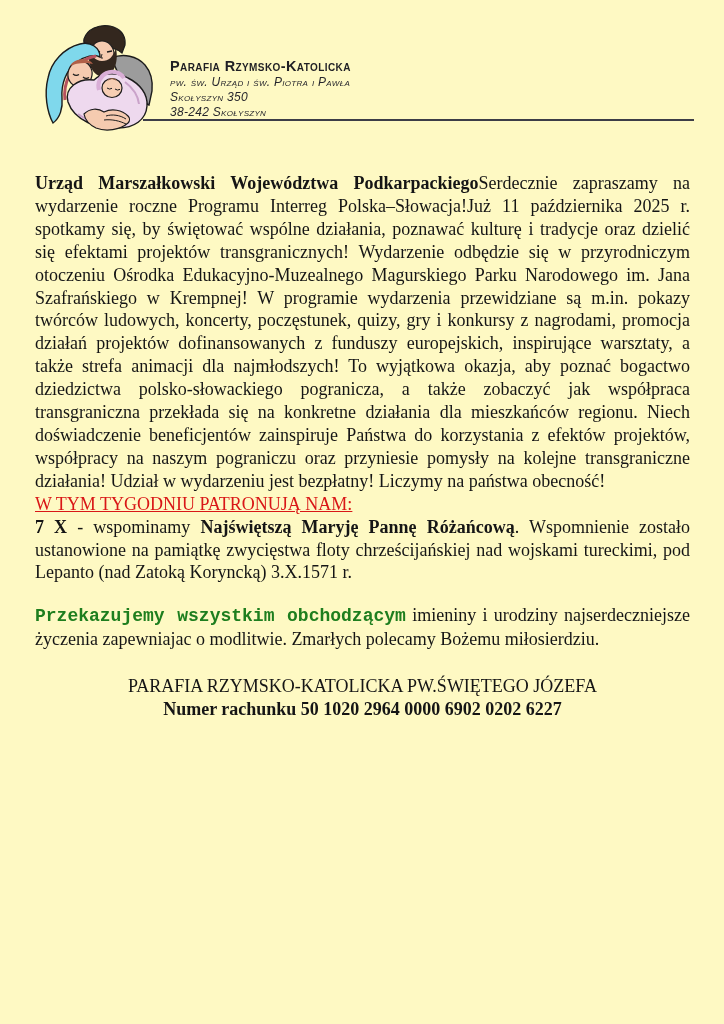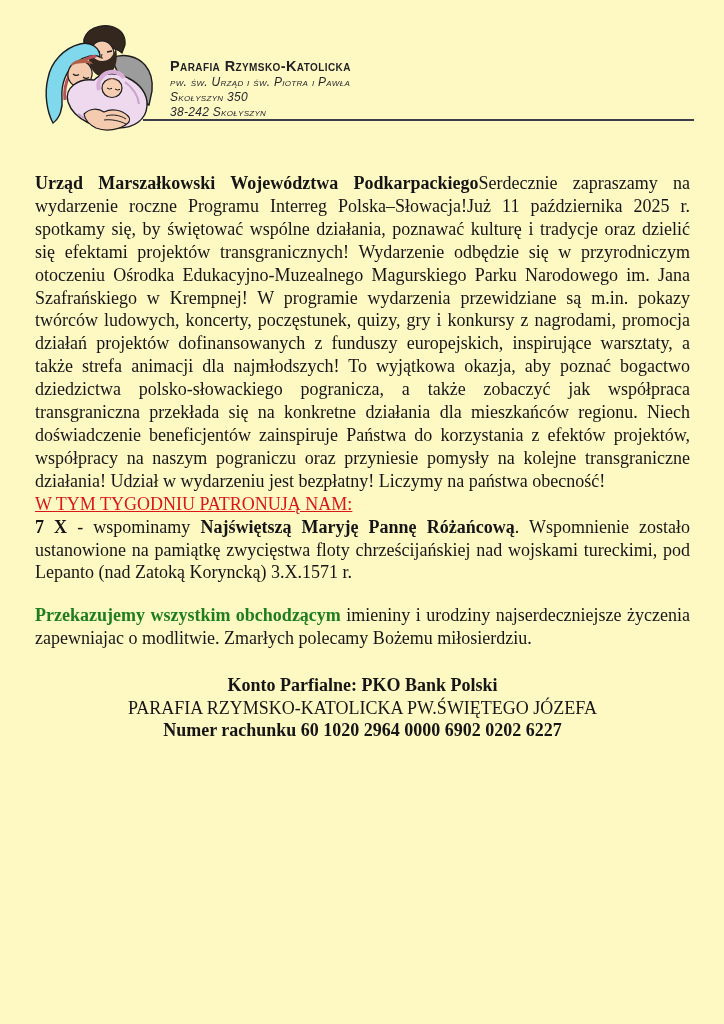--- a/index.html
+++ b/index.html
@@ -30,21 +30,21 @@
   main { position:absolute; left:35px; top:141px; width:655px;margin-top:31px; }
   p.body { margin:0; font-size:18px; line-height:22.9px; text-align:justify; }
   b.lead { font-weight:bold; }
   .red-head {
     margin:20px 0 0 0;
     font-size:18px; line-height:22.9px; font-weight:normal;
     color:var(--heading-red,#d91717);
     text-decoration:underline;
   }
   p.wishes { margin-top:20px; }
-  .green { color:var(--accent-green,#1e7e1e); font-weight:bold; }
+  .green { color:var(--accent-green,#1e7e1e); font-weight:bold;font-family:Liberation Mono, monospace; }
 
   .bank { margin-top:24px; text-align:center; font-size:18px; line-height:22.4px; }
   .bank .bold { font-weight:bold; }
 </style>
 </head>
 <body>
 
 <div class="page">
 
   <div class="letterhead">
@@ -93,19 +93,18 @@
   <main>
     <p class="body"><b class="lead">Urząd Marszałkowski Województwa Podkarpackiego</b><span>Serdecznie zapraszamy na wydarzenie roczne Programu Interreg Polska–Słowacja!Już 11 października 2025 r. spotkamy się, by świętować wspólne działania, poznawać kulturę i tradycje oraz dzielić się efektami projektów transgranicznych! Wydarzenie odbędzie się w przyrodniczym otoczeniu Ośrodka Edukacyjno-Muzealnego Magurskiego Parku Narodowego im. Jana Szafrańskiego w Krempnej! W programie wydarzenia przewidziane są m.in. pokazy twórców ludowych, koncerty, poczęstunek, quizy, gry i konkursy z nagrodami, promocja działań projektów dofinansowanych z funduszy europejskich, inspirujące warsztaty, a także strefa animacji dla najmłodszych! To wyjątkowa okazja, aby poznać bogactwo dziedzictwa polsko-słowackiego pogranicza, a także zobaczyć jak współpraca transgraniczna przekłada się na konkretne działania dla mieszkańców regionu. Niech doświadczenie beneficjentów zainspiruje Państwa do korzystania z efektów projektów, współpracy na naszym pograniczu oraz przyniesie pomysły na kolejne transgraniczne działania! Udział w wydarzeniu jest bezpłatny! Liczymy na państwa obecność!</span></p>
 
     <p class="body red-head">W TYM TYGODNIU PATRONUJĄ NAM:</p>
 
     <p class="body"><b>7 X</b><span> - wspominamy </span><b>Najświętszą Maryję Pannę Różańcową</b><span>. Wspomnienie zostało ustanowione na pamiątkę zwycięstwa floty chrześcijańskiej nad wojskami tureckimi, pod Lepanto (nad Zatoką Koryncką) 3.X.1571 r.</span></p>
 
     <p class="body wishes"><b class="green">Przekazujemy wszystkim obchodzącym</b><span> imieniny i urodziny najserdeczniejsze życzenia zapewniajac o modlitwie. Zmarłych polecamy Bożemu miłosierdziu.</span></p>
 
     <div class="bank">
-      <div class="bold">Konto Parfialne: PKO Bank Polski</div>
       <div>PARAFIA RZYMSKO-KATOLICKA PW.ŚWIĘTEGO JÓZEFA</div>
-      <div class="bold">Numer rachunku 60 1020 2964 0000 6902 0202 6227</div>
+      <div class="bold">Numer rachunku 50 1020 2964 0000 6902 0202 6227</div>
     </div>
   </main>
 
 </div>
 
 </body></html>

